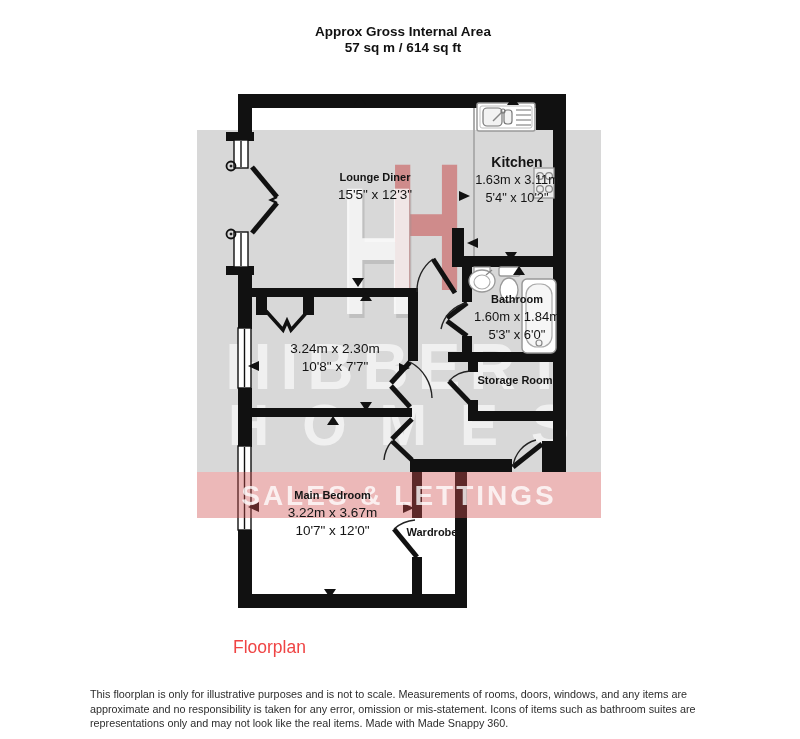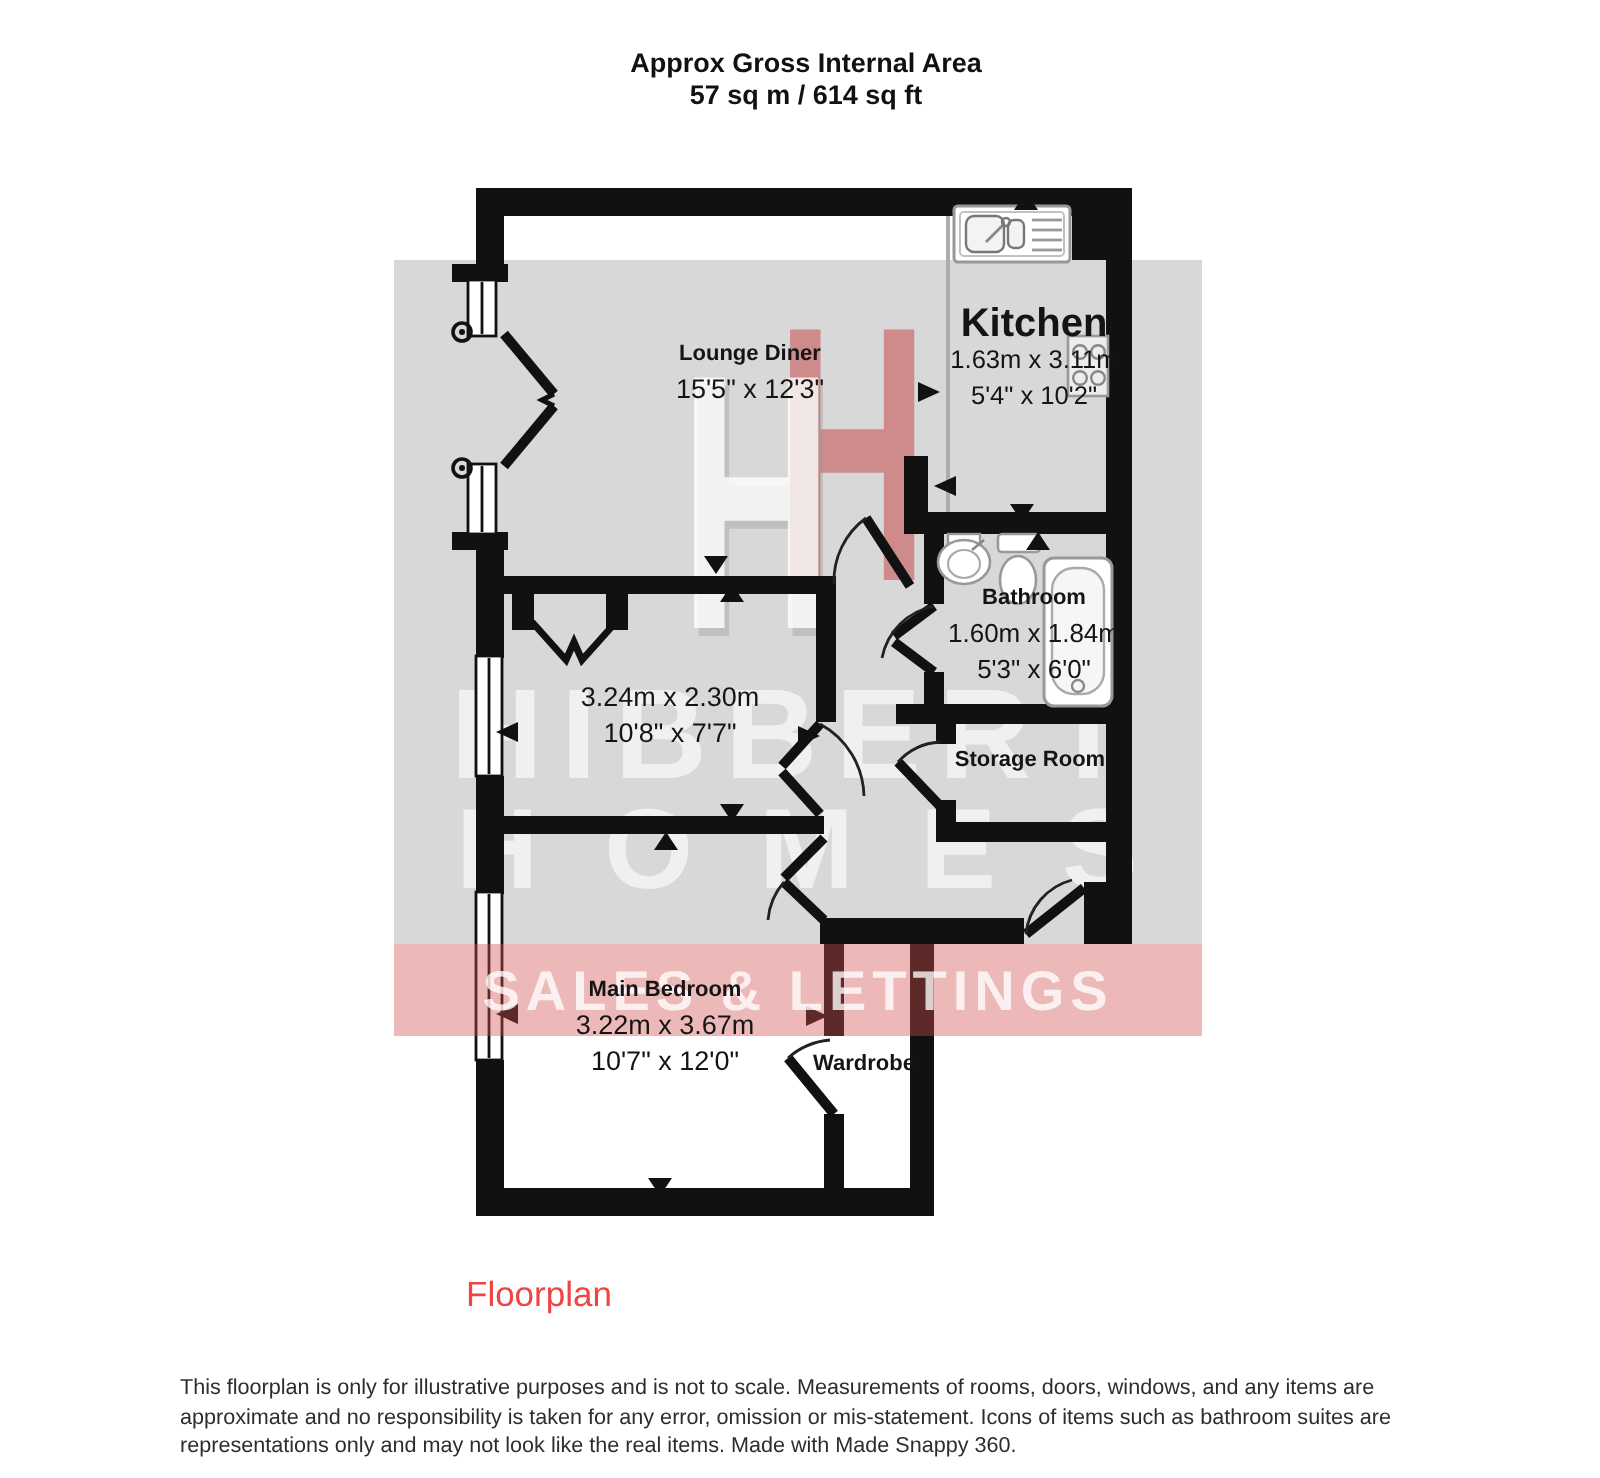--- a/index.html
+++ b/index.html
@@ -28,21 +28,21 @@
   
   .banner{position:absolute;left:197px;top:472px;width:404px;height:46px;z-index:4;
     background:rgba(208,78,78,0.40);}
   .banner-text{position:absolute;left:0;top:8px;width:404px;text-align:center;
     font-weight:bold;font-size:28px;letter-spacing:3px;color:rgba(255,255,255,0.78);white-space:nowrap;}
   
   .room-label{position:absolute;z-index:5;text-align:center;line-height:18px;font-size:13.5px;color:#141414;}
   .room-label .rname{font-weight:bold;font-size:11px;}
   .lbl-lounge{left:290px;top:168px;width:170px;}
   .lbl-kitchen{left:459px;top:153px;width:116px;font-size:12.8px;}
-  .lbl-kitchen .rname{font-size:20px;}
+  .lbl-kitchen .rname{font-size:14px;}
   .lbl-bathroom{left:452px;top:290px;width:130px;font-size:13px;}
   .lbl-storage{left:465px;top:371px;width:100px;line-height:19px;}
   .lbl-bedroom2{left:250px;top:340px;width:170px;}
   .lbl-main{left:245px;top:486px;width:175px;}
   .lbl-wardrobe{left:393px;top:523px;width:78px;}
   .lbl-wardrobe .rname{font-size:11px;}
   
   .caption{position:absolute;left:233px;top:637px;font-size:17.5px;color:#ef4444;z-index:5;}
   .disclaimer{position:absolute;left:90px;top:687px;width:622px;
     font-size:10.8px;line-height:14.6px;color:#2d2d2d;z-index:5;}

